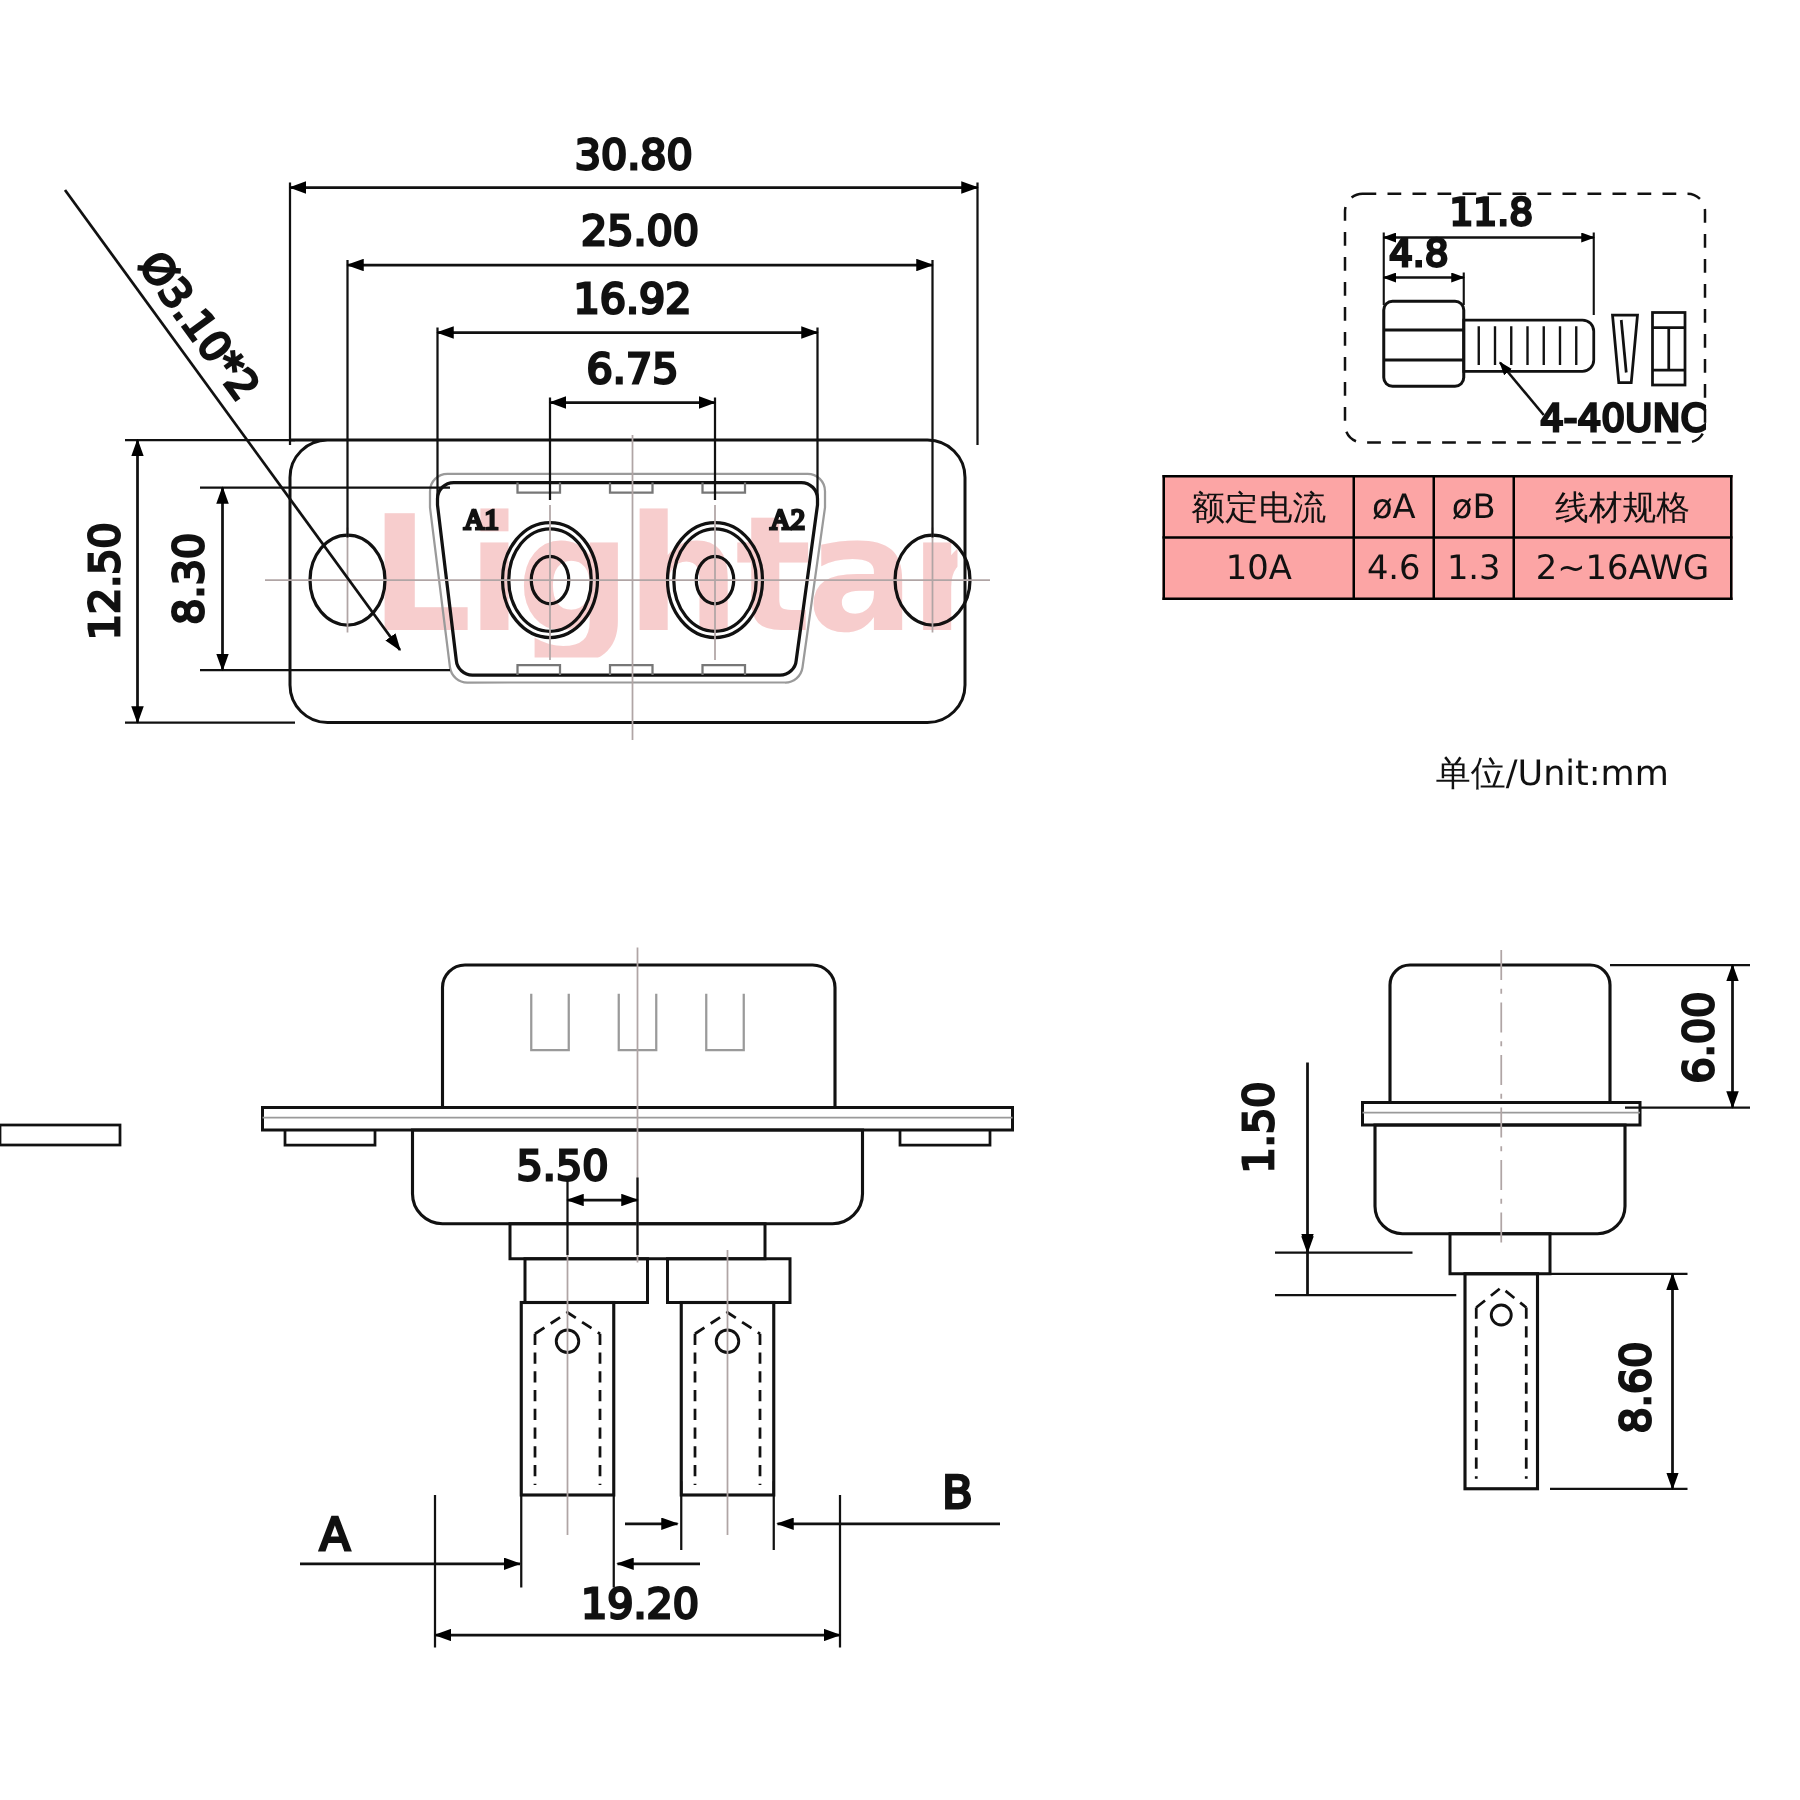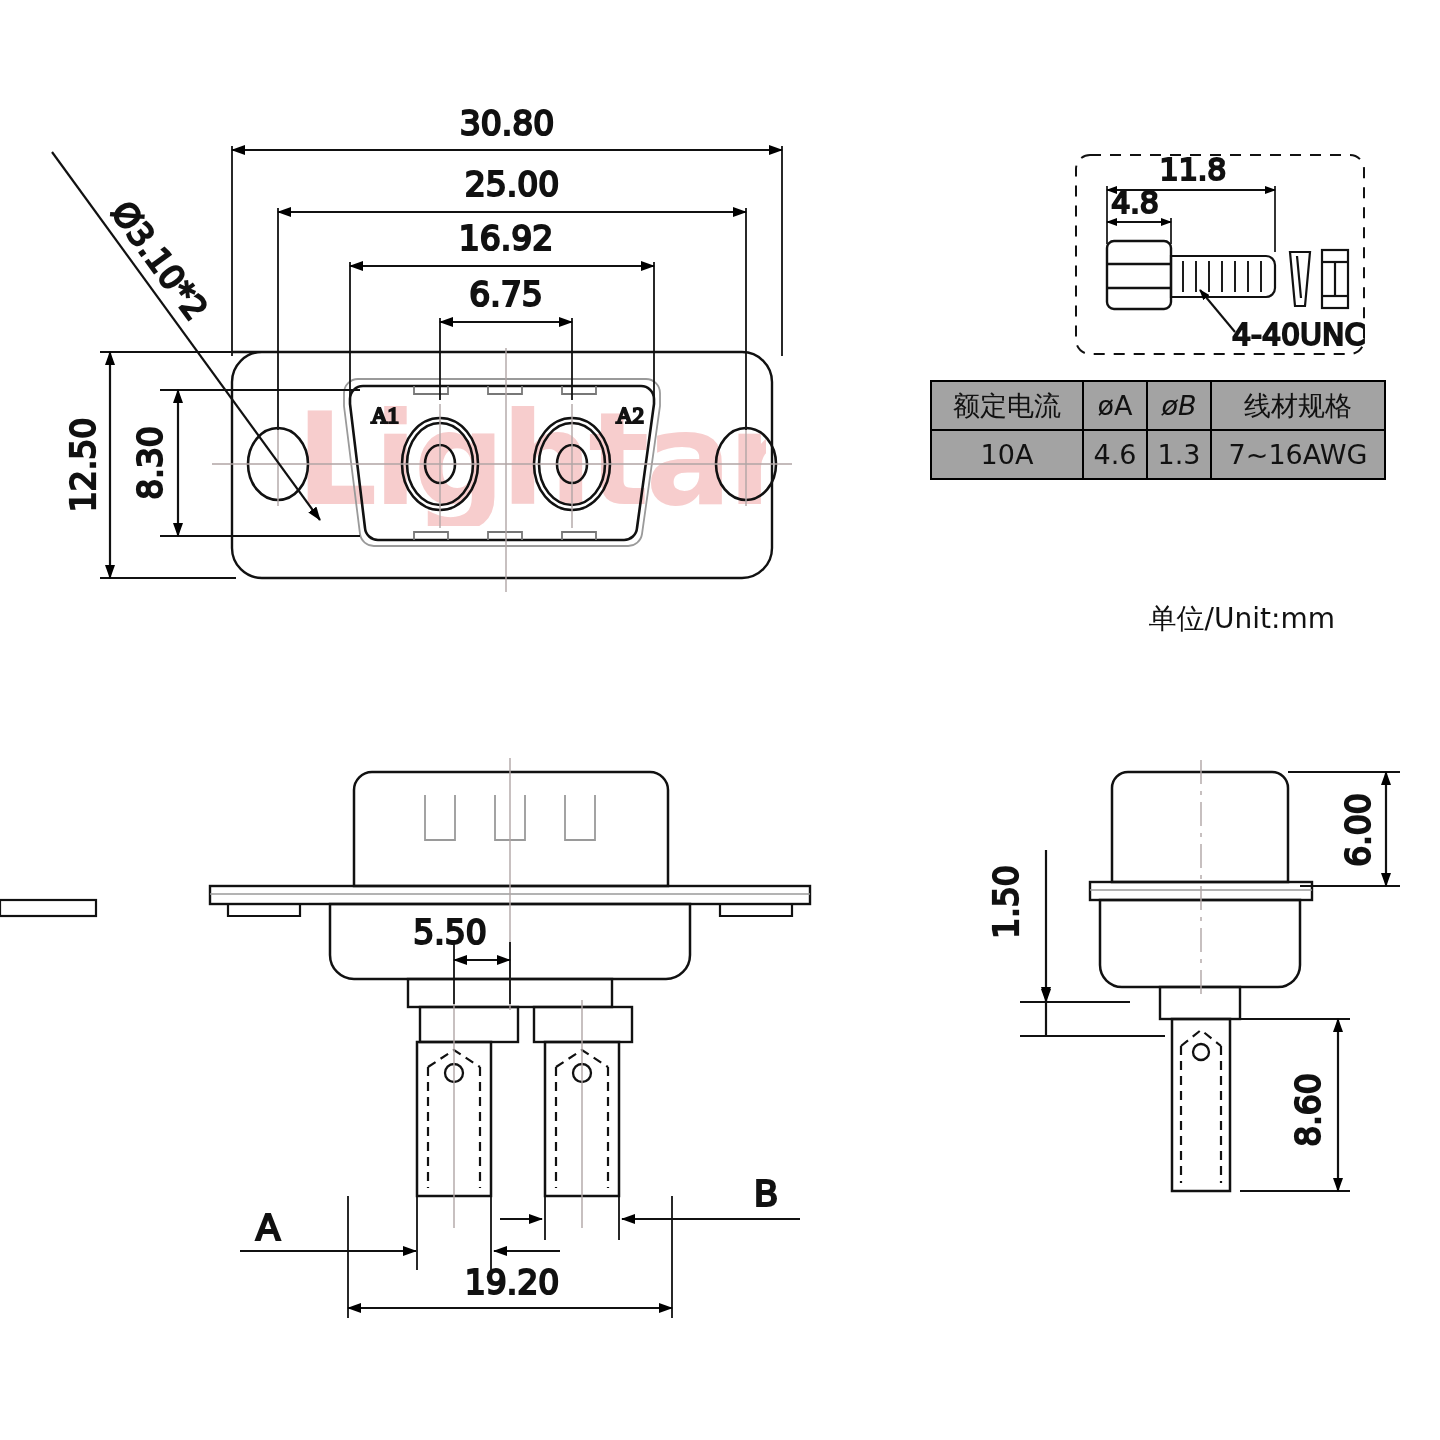--- a/index.html
+++ b/index.html
@@ -2,27 +2,27 @@
 <html><head>
 <meta charset="utf-8">
 <style>
   html,body{margin:0;padding:0;background:#fff;}
   body{width:1440px;height:1440px;position:relative;
        font-family:"Liberation Sans","DejaVu Sans",sans-serif;color:#111;overflow:hidden;}
   .stage{position:absolute;left:0;top:0;width:1440px;height:1440px;}
   svg{position:absolute;left:0;top:0;width:1440px;height:1440px;}
   
   .spec-table{position:absolute;left:930px;top:380px;border-collapse:collapse;
-              background:#a3a3a3;padding-left:13px;}
+              background:#fca5a5;padding-left:13px;}
   .spec-table td,.spec-table th{border:2px solid #000;text-align:center;
        font-size:27px;font-weight:400;padding:0;height:47px;
        font-family:"DejaVu Sans","Liberation Sans",sans-serif;}
   .spec-table .c0{width:150px;}
   .spec-table .c1{width:62px;}
-  .spec-table .c2{width:62px;font-style:italic;}
+  .spec-table .c2{width:62px;}
   .spec-table .c3{width:172px;}
   .unit-note{position:absolute;left:1335px;top:600px;transform:translateX(-100%);
      font-size:28px;font-family:"DejaVu Sans","Liberation Sans",sans-serif;
      white-space:nowrap;}
   
   .watermark{position:absolute;left:296px;top:404px;width:470px;height:122px;
      pointer-events:none;}
   .watermark svg{position:absolute;left:0;top:0;width:470px;height:122px;}
   .wm-text{font-family:"DejaVu Sans","Liberation Sans",sans-serif;
      font-size:128px;font-weight:700;fill:#f7cdcd;letter-spacing:-4px;}
@@ -382,20 +382,20 @@
         <th class="c1">øA</th>
         <th class="c2">øB</th>
         <th class="c3">线材规格</th>
       </tr>
     </thead>
     <tbody>
       <tr>
         <td>10A</td>
         <td>4.6</td>
         <td>1.3</td>
-        <td>7~16AWG</td>
+        <td>2~16AWG</td>
       </tr>
     </tbody>
   </table>
 
   <div class="unit-note">单位/Unit:mm</div>
 
 </div>
 
 </body></html>

